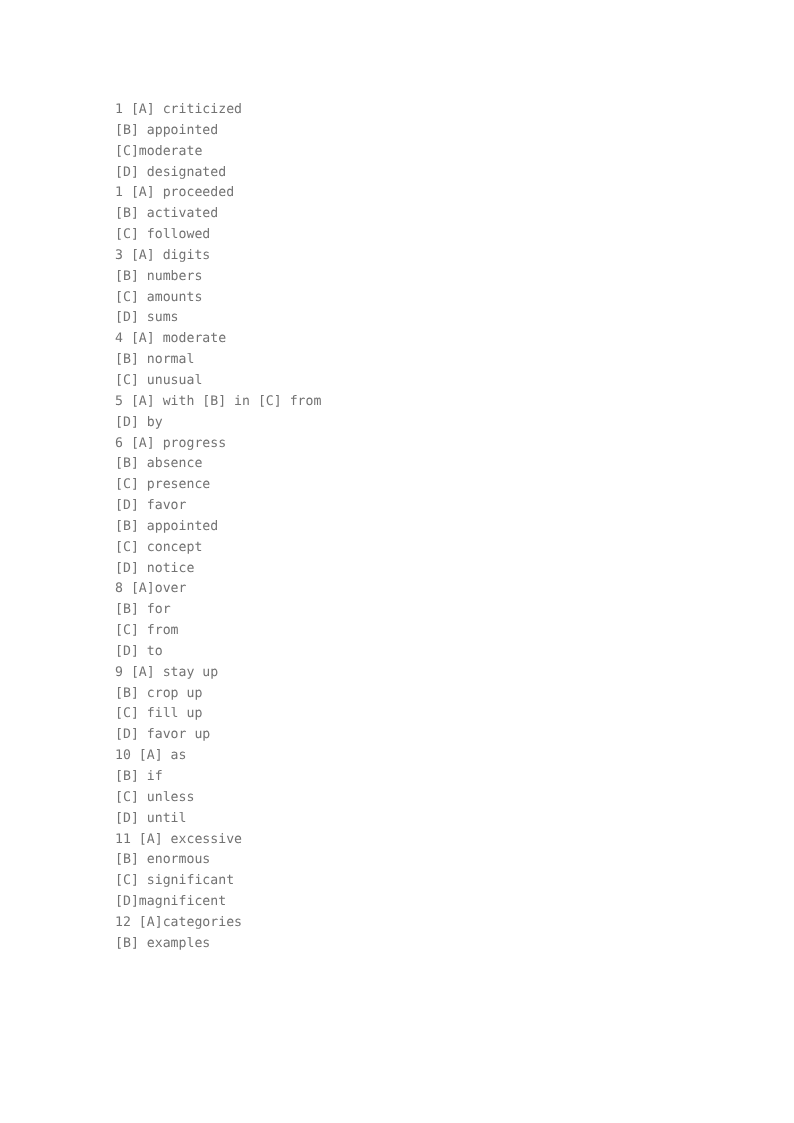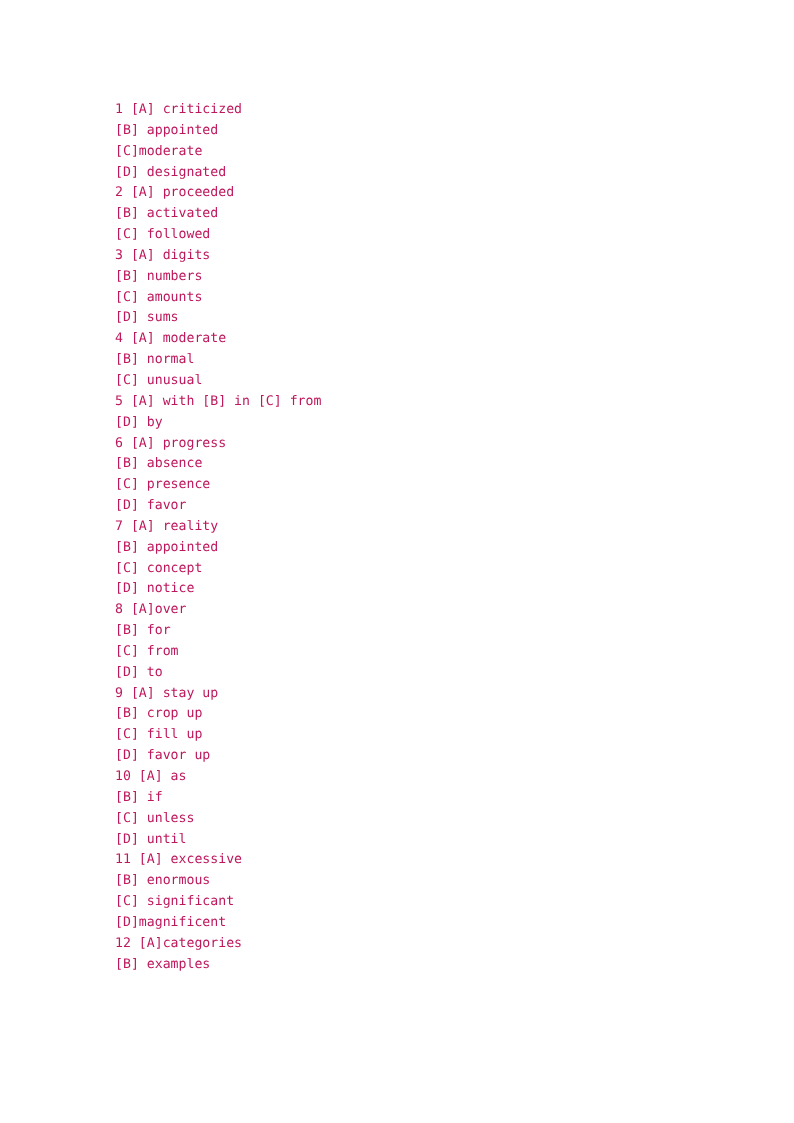--- a/index.html
+++ b/index.html
@@ -29,50 +29,49 @@
     top: 100px;
     width: 600px;
   }
   .answer-line {
     font-family: "DejaVu Sans Mono", monospace;
     font-size: 13.2px;
     line-height: 20.85px;
     height: 20.85px;
     white-space: pre;
     letter-spacing: 0px;
-    color: #be185d;
+    color: #737373;
     text-rendering: geometricPrecision;
   }
 </style>
 </head>
 <body>
 
 <div id="page">
   <div id="question-list">
       <div class="answer-line">1 [A] criticized</div>
       <div class="answer-line">[B] appointed</div>
       <div class="answer-line">[C]moderate</div>
       <div class="answer-line">[D] designated</div>
-      <div class="answer-line">2 [A] proceeded</div>
+      <div class="answer-line">1 [A] proceeded</div>
       <div class="answer-line">[B] activated</div>
       <div class="answer-line">[C] followed</div>
       <div class="answer-line">3 [A] digits</div>
       <div class="answer-line">[B] numbers</div>
       <div class="answer-line">[C] amounts</div>
       <div class="answer-line">[D] sums</div>
       <div class="answer-line">4 [A] moderate</div>
       <div class="answer-line">[B] normal</div>
       <div class="answer-line">[C] unusual</div>
       <div class="answer-line">5 [A] with [B] in [C] from</div>
       <div class="answer-line">[D] by</div>
       <div class="answer-line">6 [A] progress</div>
       <div class="answer-line">[B] absence</div>
       <div class="answer-line">[C] presence</div>
       <div class="answer-line">[D] favor</div>
-      <div class="answer-line">7 [A] reality</div>
       <div class="answer-line">[B] appointed</div>
       <div class="answer-line">[C] concept</div>
       <div class="answer-line">[D] notice</div>
       <div class="answer-line">8 [A]over</div>
       <div class="answer-line">[B] for</div>
       <div class="answer-line">[C] from</div>
       <div class="answer-line">[D] to</div>
       <div class="answer-line">9 [A] stay up</div>
       <div class="answer-line">[B] crop up</div>
       <div class="answer-line">[C] fill up</div>

